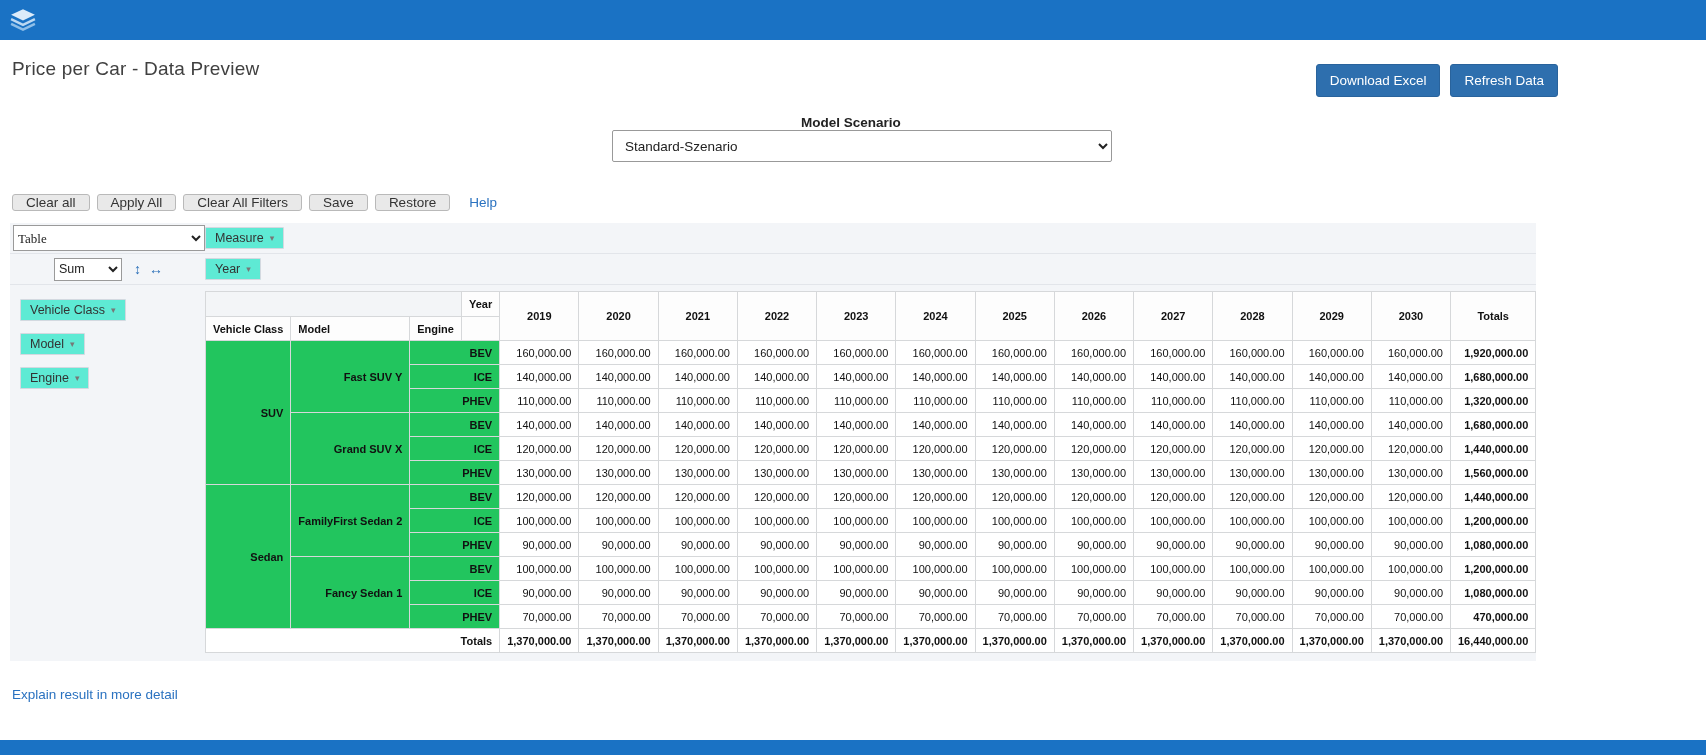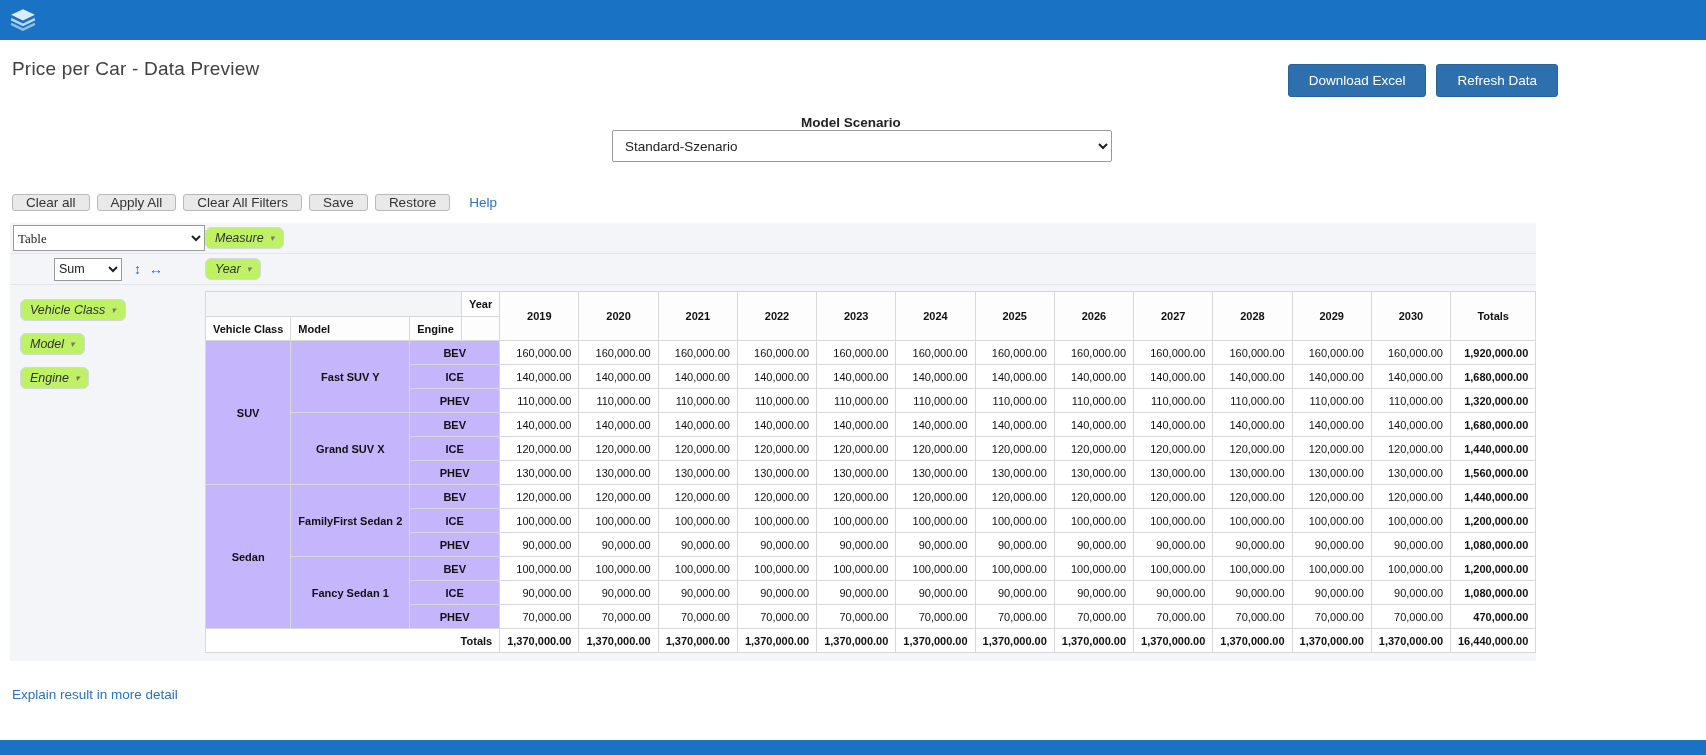--- a/index.html
+++ b/index.html
@@ -6,58 +6,58 @@
   html,body { margin:0; padding:0; background:#ffffff; font-family:"Liberation Sans", sans-serif; }
   body { width:1706px; min-height:755px; position:relative; }
 
   
   .topbar { height:40px; background:#1A72C4; display:flex; align-items:center; padding-left:10px; }
 
   
   .header-row { display:flex; justify-content:space-between; align-items:flex-start; padding:18px 148px 0 12px; }
   .page-title { font-size:19px; font-weight:400; color:#404040; letter-spacing:0.2px; }
   .header-buttons { display:flex; gap:10px; margin-top:6px; }
-  .btn-primary { background:#2E6FAE; border:1px solid #29639C; color:#fff; font-size:13.5px; padding:8px 20px; border-radius:3px; cursor:pointer; font-family:"Liberation Sans", sans-serif; }
+  .btn-primary { background:#2E6FAE; border:1px solid #29639C; color:#fff; font-size:13.5px; padding:8px 13px; border-radius:3px; cursor:pointer; font-family:"Liberation Sans", sans-serif; }
 
   
   .scenario-row { display:flex; align-items:center; margin:18px 0 0 18px;flex-direction:column; }
   .scenario-label { width:122px; font-size:13.5px; font-weight:bold; color:#222; }
   .scenario-select { width:500px; height:32px; font-size:13.5px; padding:0 8px; border:1px solid #999; border-radius:2px; background:#fff; color:#222; font-family:"Liberation Sans", sans-serif; }
 
   
   .toolbar { display:flex; align-items:center; gap:7px; margin:32px 0 0 12px; }
   .btn-default { background:#E9E9E9; border:1px solid #B9B9B9; color:#333; font-size:13.5px; padding:0 13px; border-radius:3px; cursor:pointer; font-family:"Liberation Sans", sans-serif; }
   .help-link { margin-left:12px; color:#2A72C0; font-size:13.5px; text-decoration:none; cursor:pointer; }
 
   
   .pivot { margin:12px 0 0 10px; width:-moz-fit-content; width:fit-content; background:#F3F5F8; padding-bottom:8px; }
   .pivot-toprow { display:flex; align-items:center; height:31px; border-bottom:1px solid #E2E5EA; }
   .pivot-left-slot { width:195px; flex:0 0 195px; display:flex; align-items:center; }
   .view-select { width:202px; height:26px; margin-left:3px; font-size:13px; border:1px solid #9a9a9a; background:#fff; color:#222; font-family:Liberation Serif, serif; }
   .agg-select { width:68px; height:23px; margin-left:44px; font-size:12.5px; border:1px solid #9a9a9a; background:#fff; color:#222; font-family:"Liberation Sans", sans-serif; }
   .axis-icons { display:flex; gap:8px; margin-left:12px; color:#2B6FB8; font-size:14px; }
   .axis-icons span { cursor:pointer; line-height:1; }
 
-  .pill { display:inline-flex; align-items:center; gap:6px; background:#bef264; border:1px solid #D3D9E0; border-radius:6px; padding:3px 9px; font-size:12.5px; color:#333; cursor:pointer; white-space:nowrap;font-style:italic; }
+  .pill { display:inline-flex; align-items:center; gap:6px; background:#5eead4; border:1px solid #D3D9E0; border-radius:1px; padding:3px 9px; font-size:12.5px; color:#333; cursor:pointer; white-space:nowrap; }
   .pill .caret { font-size:9px; color:#777; }
 
   .pivot-body { display:flex; }
   .pivot-sidebar { width:195px; flex:0 0 195px; padding:14px 0 0 10px; display:flex; flex-direction:column; align-items:flex-start; gap:12px; }
   .pivot-table-wrap { margin-top:6px; }
 
   
   table.pivot-table { border-collapse:collapse; table-layout:fixed; background:#fff; font-size:11px; color:#111; }
   table.pivot-table th, table.pivot-table td { border:1px solid #D6D8DA; padding:0 7px; overflow:hidden; white-space:nowrap; height:24px; }
   table.pivot-table thead th { font-weight:bold; text-align:center; background:#FDFDFD; }
   table.pivot-table tr.hr1 { height:25px; }
   table.pivot-table tr.hr2 { height:21px; }
   table.pivot-table tr.hr2 th { text-align:left; }
   td.corner { background:#F3F5F7; }
   th.year-label { text-align:center !important; }
-  td.rh { font-weight:bold; text-align:center; vertical-align:middle; background:#c4b5fd; }
+  td.rh { font-weight:bold; text-align:right; vertical-align:middle; background:#22c55e; }
   td.num { text-align:right; }
   td.total-col { font-weight:bold; }
   tr.totals-row td { font-weight:bold; }
   td.totals-label { text-align:right; }
 
   
   .explain-link { display:inline-block; margin:26px 0 0 12px; color:#2A72C0; font-size:13.5px; text-decoration:none; cursor:pointer; }
   .footer-bar { position:fixed; left:0; bottom:0; width:100%; height:15px; background:#1A72C4; }
 </style>
 </head>

